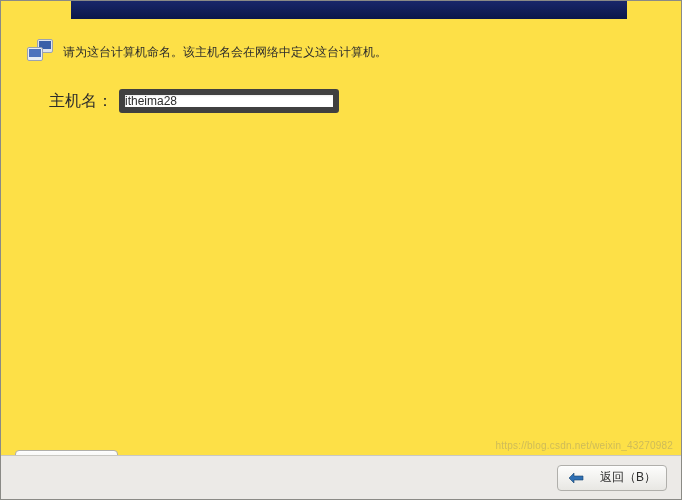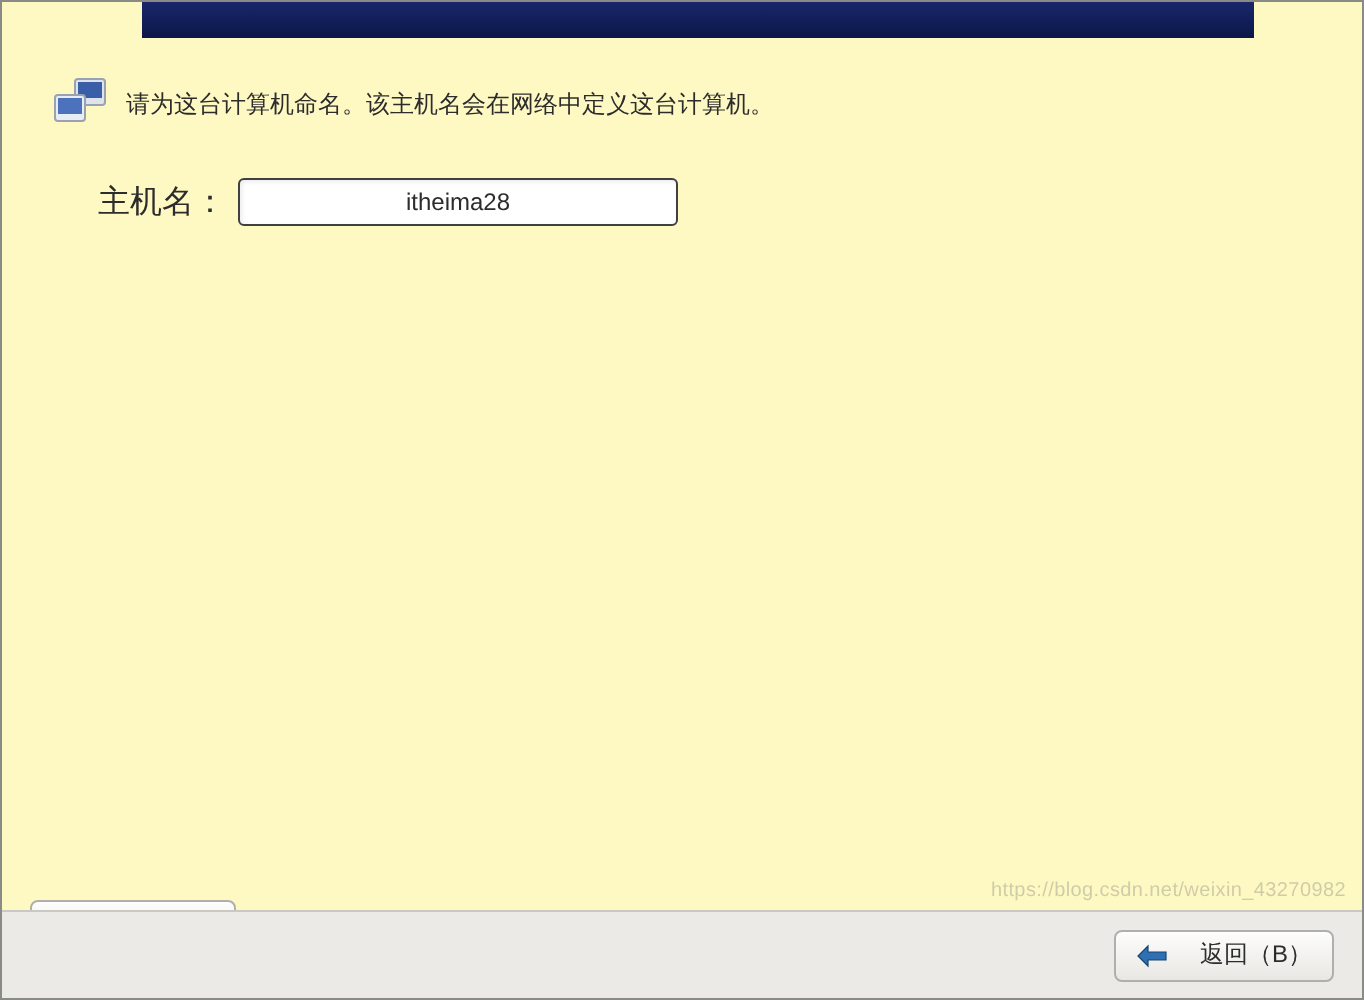--- a/index.html
+++ b/index.html
@@ -11,21 +11,21 @@
       background: #f2f1f0;
       color: #2c2c2c;
       position: relative;
       overflow: hidden;
     }
     .window {
       position: absolute;
       top: 0; left: 0;
       width: 682px; height: 500px;
       border: 1px solid #8a8a86;
-      background: #fef9c3;
+      background: #fde047;
     }
     .header-banner {
       position: absolute;
       top: 0;
       left: 70px;
       width: 556px;
       height: 18px;
       background: #0f1d57;
       background: linear-gradient(to bottom, #19276a 0%, #0b1749 100%);
     }
@@ -51,28 +51,27 @@
       top: 88px;
       left: 48px;
       display: flex;
       align-items: center;
       gap: 6px;
     }
     .form-label { font-size: 16px; }
     .text-input {
       width: 220px;
       height: 24px;
-      border: 1px solid #404040;
+      border: 6px solid #404040;
       background: #fff;
-      padding: 2px 16px;
+      padding: 2px 0;
       font-size: 12px;
       color: #2c2c2c;
       border-radius: 3px;
       box-shadow: inset 1px 1px 2px rgba(0,0,0,0.08);
-      text-align: center;
     }
     .config-btn {
       position: absolute;
       left: 14px;
       top: 449px;
     }
     .btn {
       height: 26px;
       padding: 0 10px;
       background: linear-gradient(to bottom, #fdfdfc 0%, #e8e7e3 100%);

